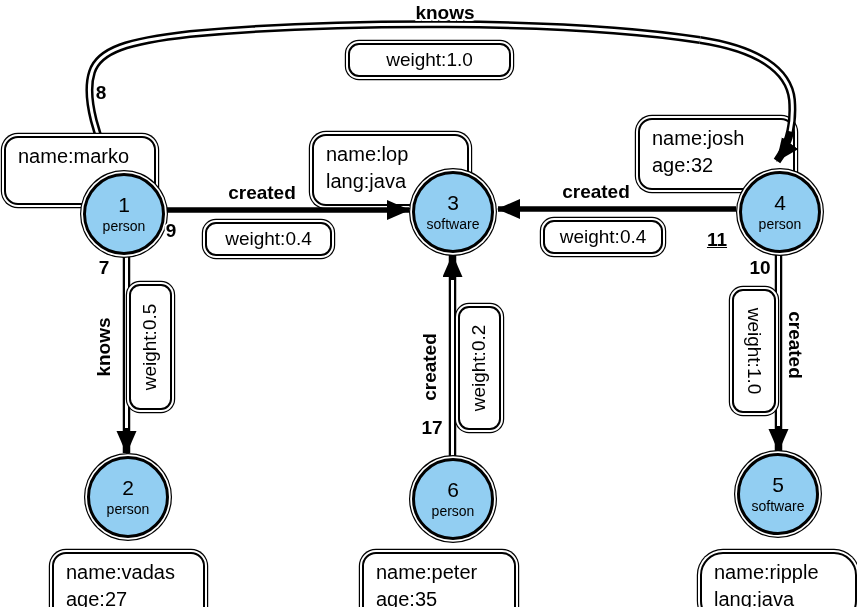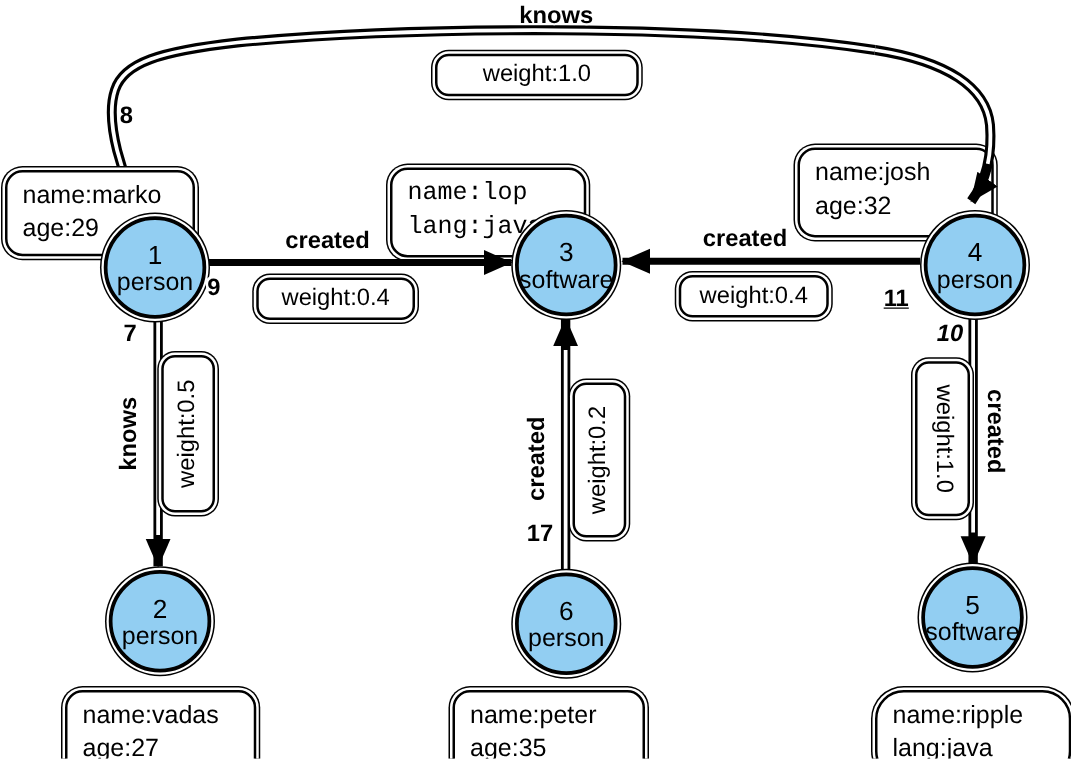--- a/index.html
+++ b/index.html
@@ -8,33 +8,33 @@
 
   svg.edges{position:absolute;left:0;top:0;pointer-events:none;}
   #svgA{z-index:1;}
   #svgB{z-index:3;}
 
   
   .pbox{position:absolute;z-index:2;background:#fff;border:2.5px solid #000;border-radius:14px;
         box-shadow:0 0 0 2px #fff, 0 0 0 3.2px #000;
         padding:5px 8px 4px 12px;font-size:20px;line-height:27px;white-space:nowrap;margin-top:20px;}
   .pb-marko{left:4px;top:116px;width:128px;height:56px;}
-  .pb-lop{left:312px;top:114px;width:133px;height:59px;font-family:Liberation Mono, monospace;}
+  .pb-lop{left:312px;top:114px;width:133px;height:59px;}
   .pb-josh{left:638px;top:98px;width:133px;height:59px;}
   .pb-vadas{left:52px;top:532px;width:129px;height:58px;}
   .pb-peter{left:362px;top:532px;width:130px;height:60px;}
   .pb-ripple{left:700px;top:532px;width:133px;height:59px;border-radius:23px;}
 
   
   .node{position:absolute;z-index:4;width:82px;height:82px;box-sizing:border-box;
         background:#92CEF2;border:3px solid #000;border-radius:50%;
         box-shadow:0 0 0 1.8px #fff, 0 0 0 3px #000;
         display:flex;flex-direction:column;align-items:center;justify-content:center;}
   .node .nid{font-size:21px;line-height:23px;}
-  .node .nlabel{font-size:20px;line-height:20px;}
+  .node .nlabel{font-size:14px;line-height:20px;}
   .n1{left:83px;top:173px;}  .n2{left:87px;top:456px;}
   .n3{left:412px;top:171px;} .n4{left:739px;top:171px;}
   .n5{left:737px;top:453px;} .n6{left:412px;top:458px;}
 
   
   .wbox{position:absolute;z-index:5;background:#fff;border:2.5px solid #000;border-radius:11px;
         box-shadow:0 0 0 2px #fff, 0 0 0 3.2px #000;
         display:flex;align-items:center;justify-content:center;
         font-size:19px;white-space:nowrap;box-sizing:border-box;}
   .wb-8 {left:348px;top:43px;width:163px;height:34px;}
@@ -54,35 +54,34 @@
   .center-ccw{transform:translate(-50%,-50%) rotate(-90deg);}
   .center-cw{transform:translate(-50%,-50%) rotate(90deg);}
   .el-knows-top{left:445px;top:13px;}
   .el-created-9{left:262px;top:193px;}
   .el-created-11{left:596px;top:192px;}
   .el-knows-7{left:104px;top:347px;}
   .el-created-12{left:430px;top:367px;}
   .el-created-10{left:795px;top:345px;}
   .en-8{left:101px;top:93px;}  .en-9{left:171px;top:231px;}
   .en-7{left:104px;top:268px;} .en-11{left:717px;top:240px;text-decoration:underline;}
-  .en-10{left:760px;top:268px;font-style:italic;}.en-12{left:432px;top:428px;}
+  .en-10{left:760px;top:268px;}.en-12{left:432px;top:428px;}
 </style>
 </head>
 <body>
 
 <div id="stage">
 
   <svg id="svgA" class="edges" width="857" height="607" viewBox="0 0 857 607">
     <path d="M 118 178 C 96 142 84 96 92 72 C 99 50 128 41 190 34 C 330 21 565 19 700 40" fill="none" stroke="#000" stroke-width="8"></path>
     <path d="M 118 178 C 96 142 84 96 92 72 C 99 50 128 41 190 34 C 330 21 565 19 700 40" fill="none" stroke="#fff" stroke-width="3"></path>
   </svg>
 
   <div class="pbox pb-marko">
     <div>name:marko</div>
-    <div>age:29</div>
   </div>
   <div class="pbox pb-lop">
     <div>name:lop</div>
     <div>lang:java</div>
   </div>
   <div class="pbox pb-josh">
     <div>name:josh</div>
     <div>age:32</div>
   </div>
   <div class="pbox pb-vadas">

